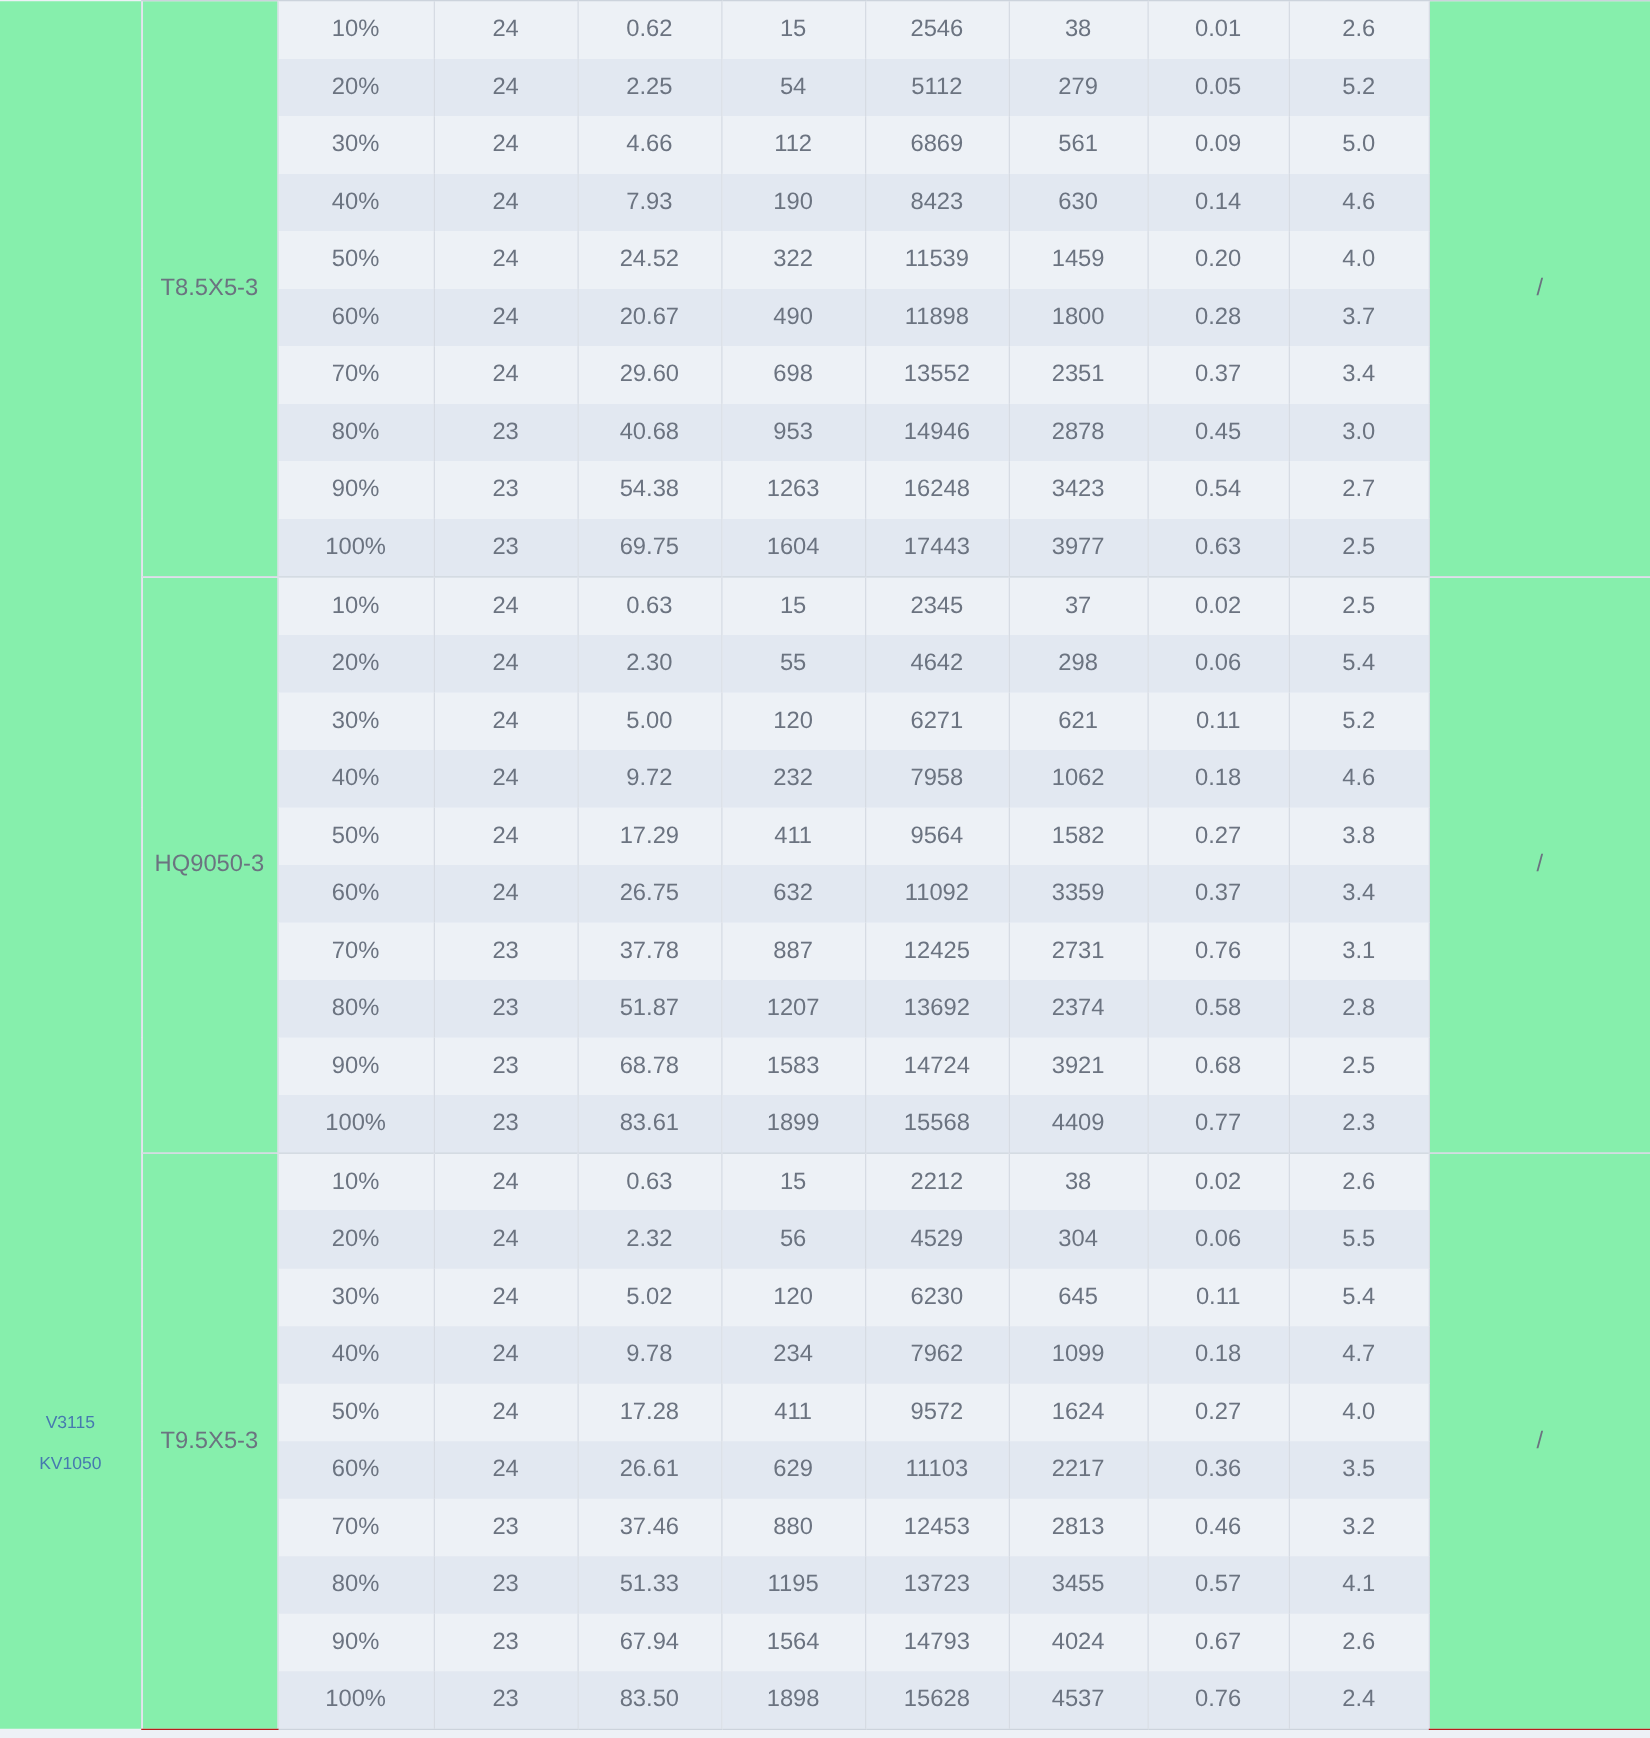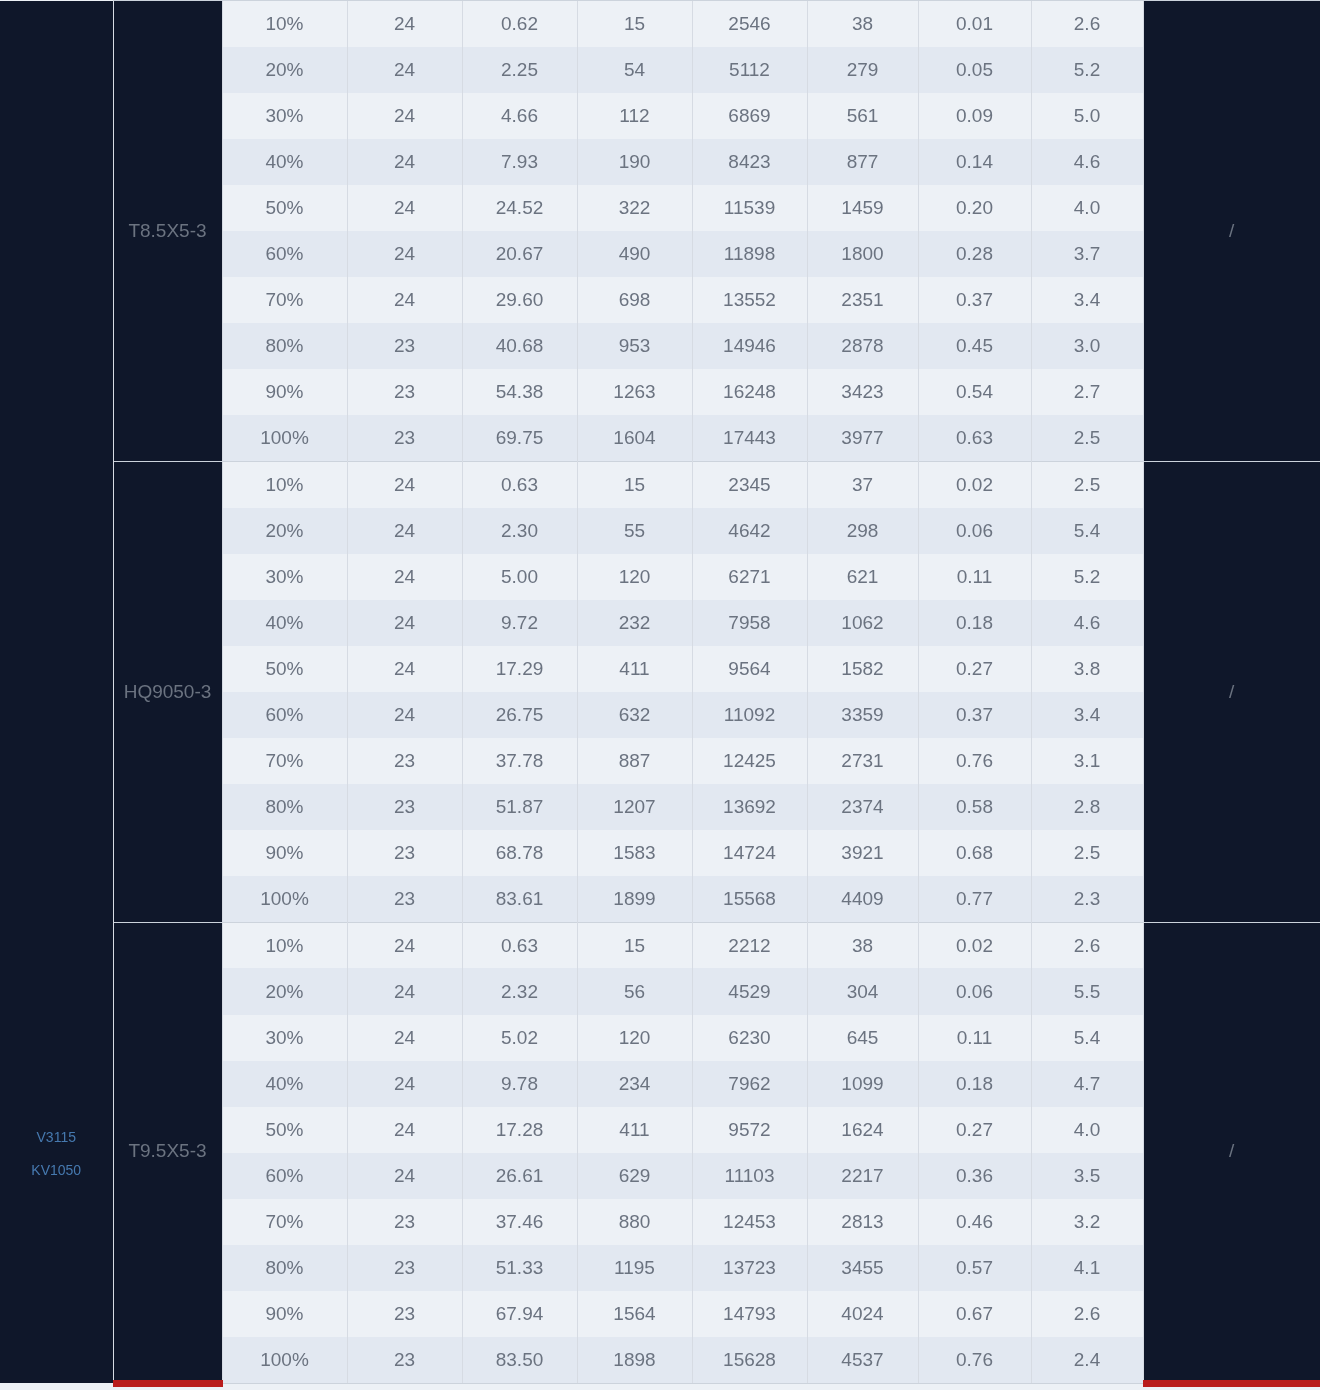--- a/index.html
+++ b/index.html
@@ -28,29 +28,29 @@
     color: #6b7380;
     overflow: hidden;
     white-space: nowrap;
   }
   
   td.model, td.data, td.slash { border-left: 1px solid #d6dbe3; }
   
   td.data { background: #edf1f6; }
   tr.dark td.data { background: #e2e8f1; }
   
-  td.group, td.model, td.slash { background: #0f172a; }
+  td.group, td.model, td.slash { background: #86efac; }
   td.model { color: #30343a; }
   td.slash { color: #2c323a; font-size: 20px; }
   
   tr.section-start td.model,
   tr.section-start td.data,
   tr.section-start td.slash { border-top: 1px solid #ccd3dc; }
   tr.last-row td.data { border-bottom: 1px solid #ccd3dc; }
-  td.bb { border-bottom: 7px solid #b91c1c; }
+  td.bb { border-bottom: 1px solid #b91c1c; }
   
   td.group { position: relative; }
   .group-label {
     position: absolute;
     left: 0;
     right: 0;
     top: 1120px;
     text-align: center;
     color: #4679af;
     font-size: 14px;
@@ -113,21 +113,21 @@
         <td class="data">561</td>
         <td class="data">0.09</td>
         <td class="data">5.0</td>
       </tr>
       <tr class="dark">
         <td class="data">40%</td>
         <td class="data">24</td>
         <td class="data">7.93</td>
         <td class="data">190</td>
         <td class="data">8423</td>
-        <td class="data">877</td>
+        <td class="data">630</td>
         <td class="data">0.14</td>
         <td class="data">4.6</td>
       </tr>
       <tr>
         <td class="data">50%</td>
         <td class="data">24</td>
         <td class="data">24.52</td>
         <td class="data">322</td>
         <td class="data">11539</td>
         <td class="data">1459</td>

